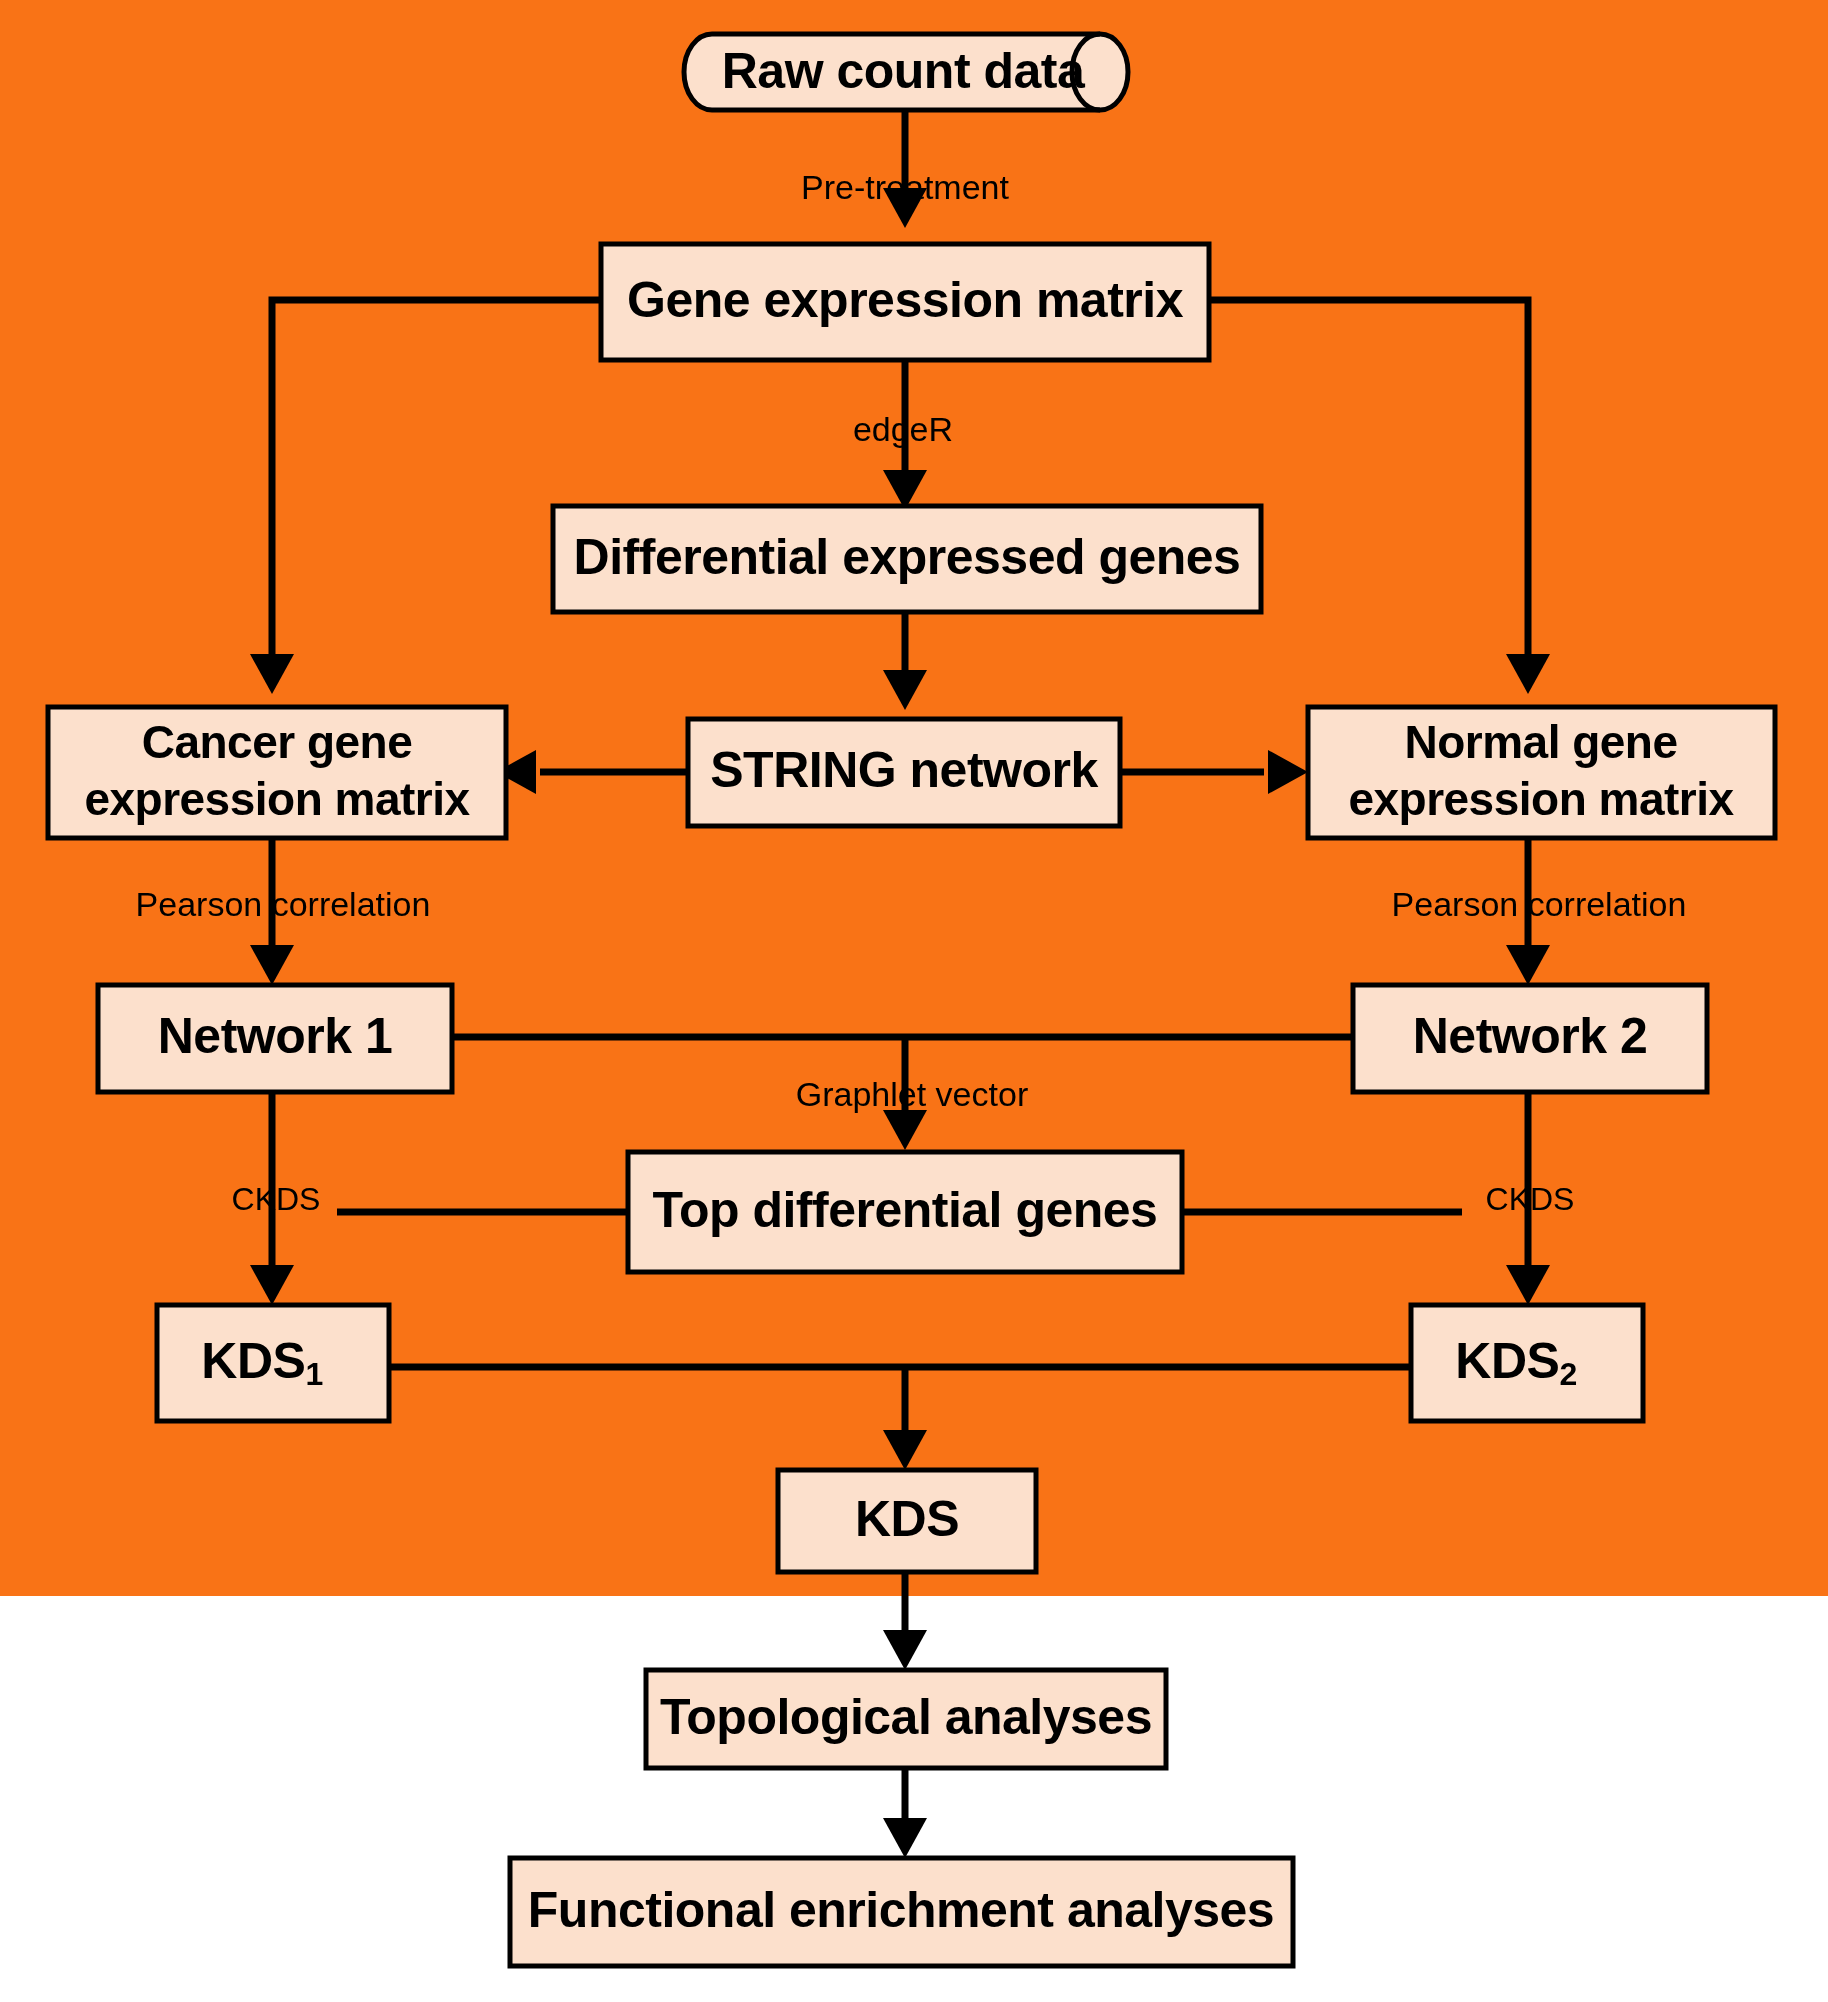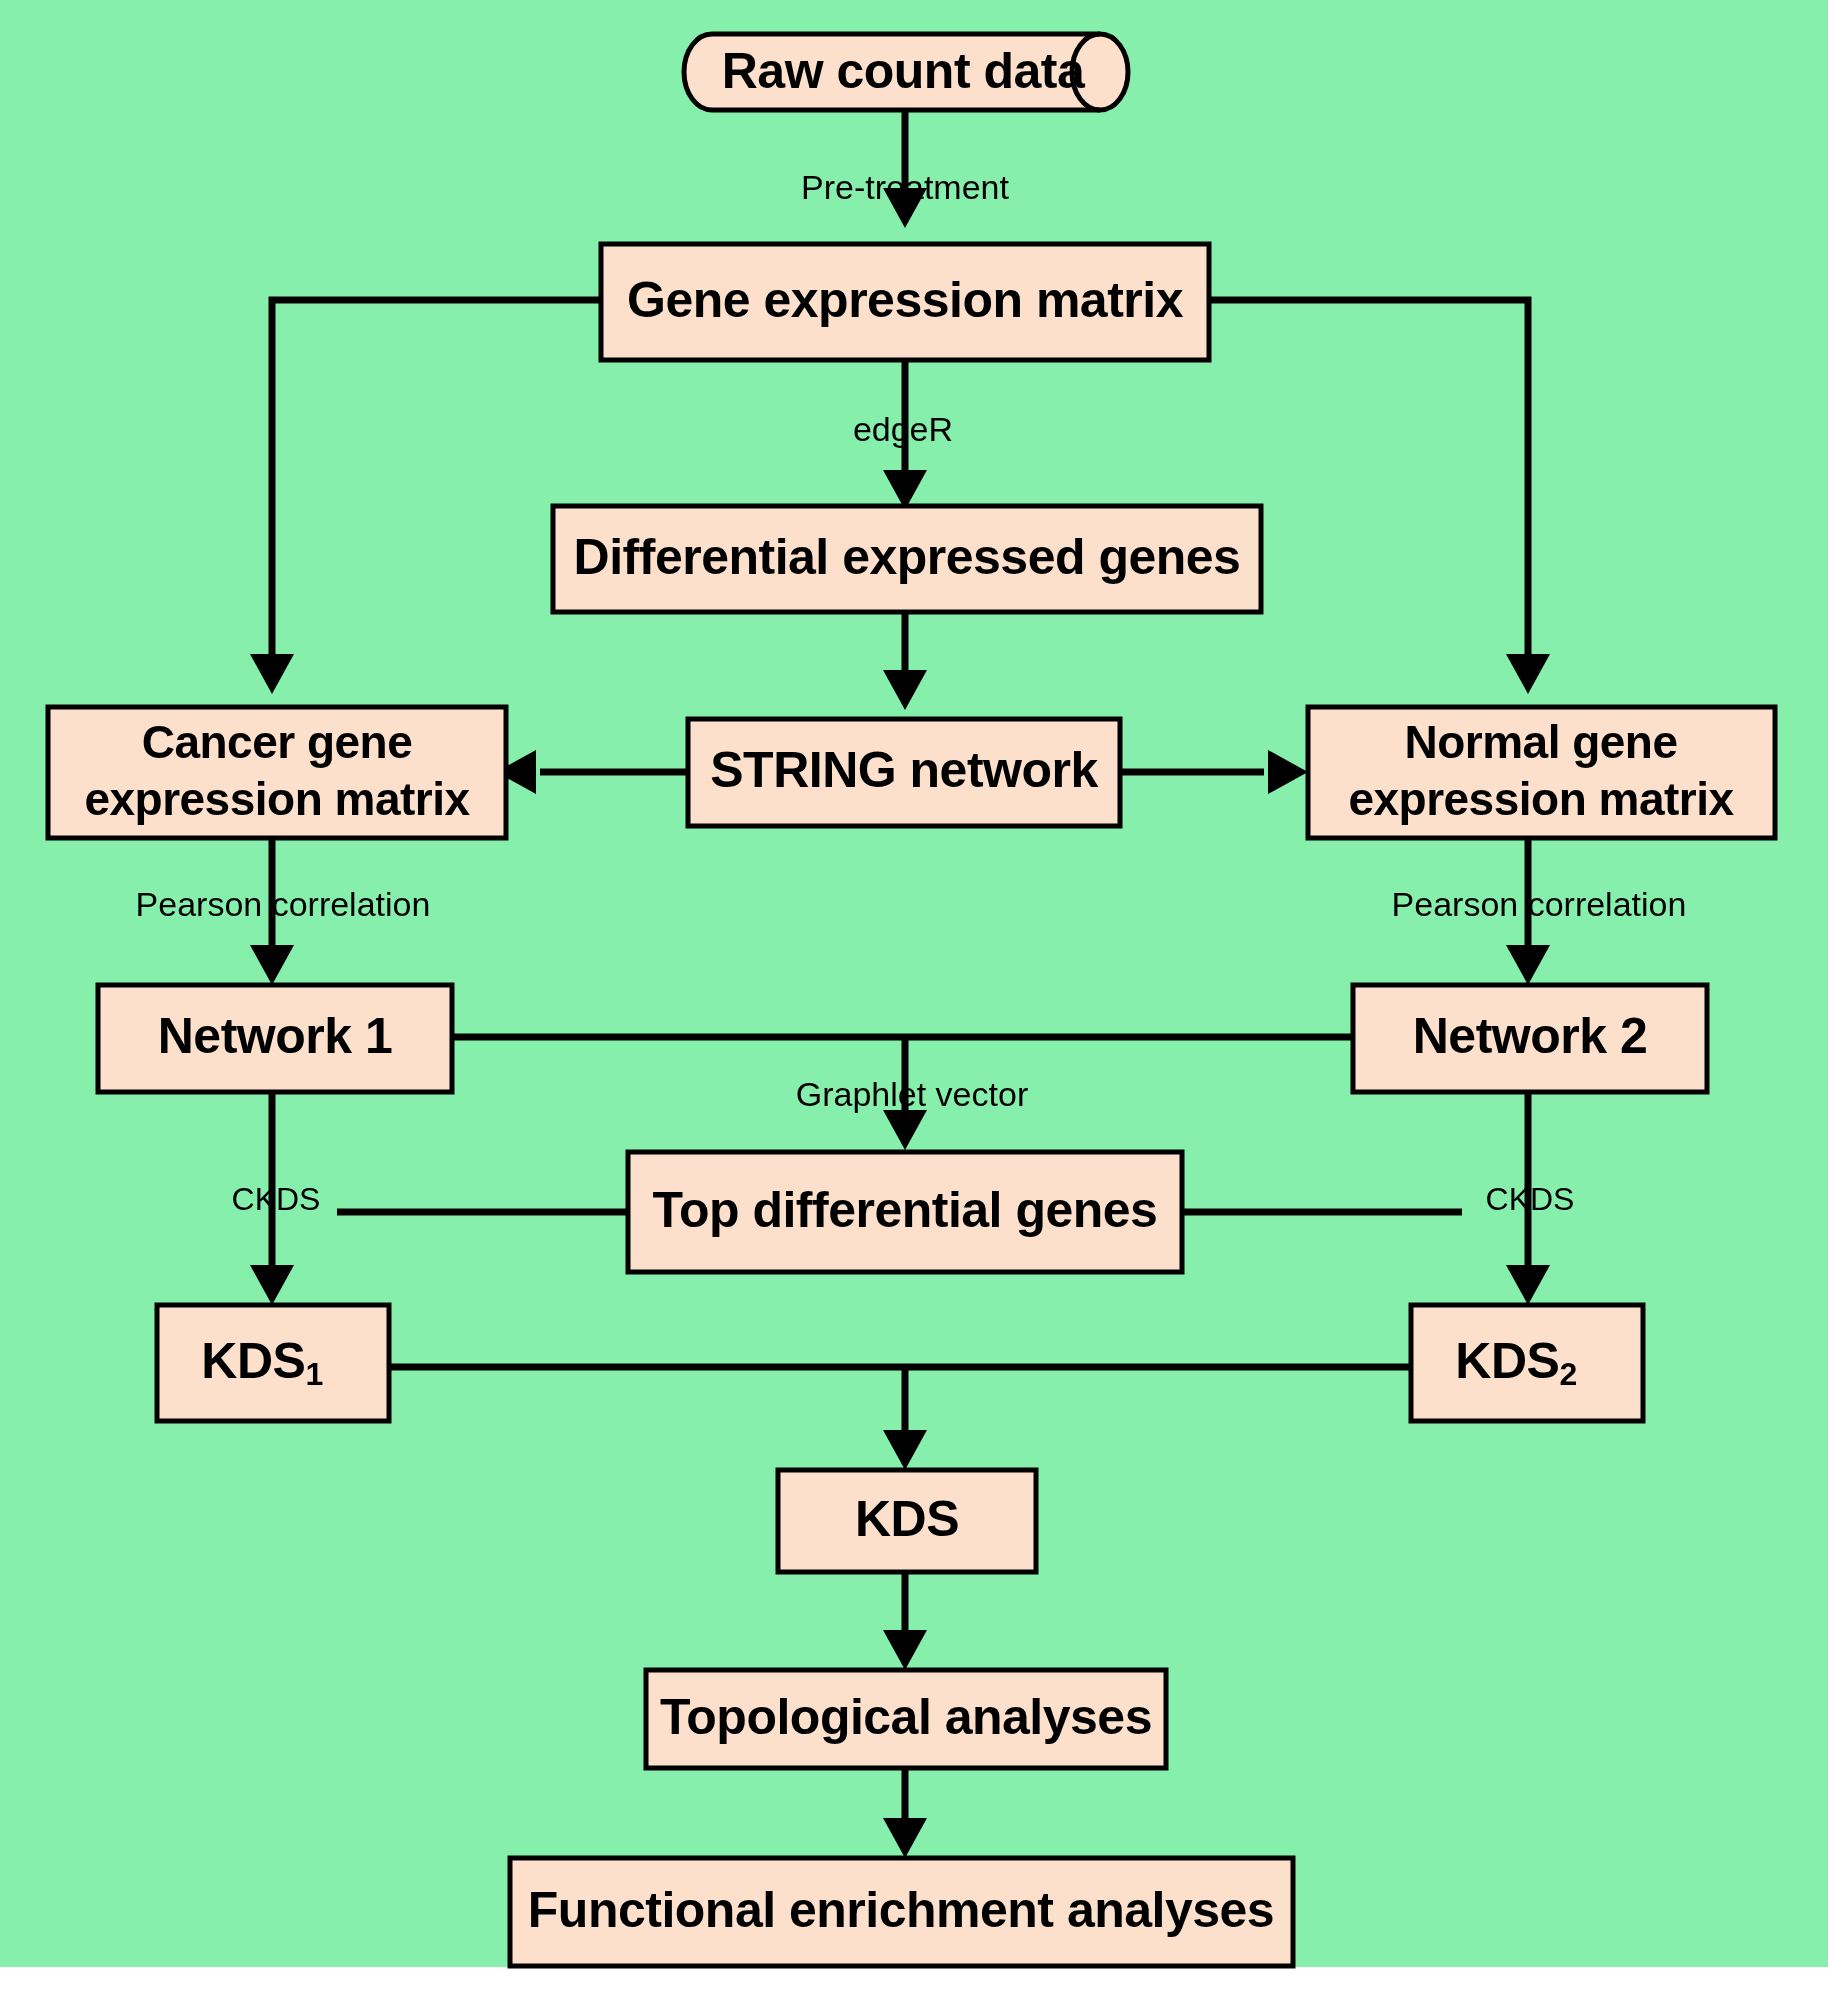--- a/index.html
+++ b/index.html
@@ -10,22 +10,22 @@
   }
   body {
     width: 1828px;
     height: 2002px;
     font-family: "Liberation Sans", "DejaVu Sans", sans-serif;
     overflow: hidden;
   }
   #diagram-root {
     position: relative;
     width: 1828px;
-    height: 1967px;
-    background: #86efac;
+    height: 1596px;
+    background: #f97316;
   }
   svg#flowchart {
     position: absolute;
     top: 0;
     left: 0;
     width: 1828px;
     height: 2002px;
     display: block;
   }
   .node-box {

